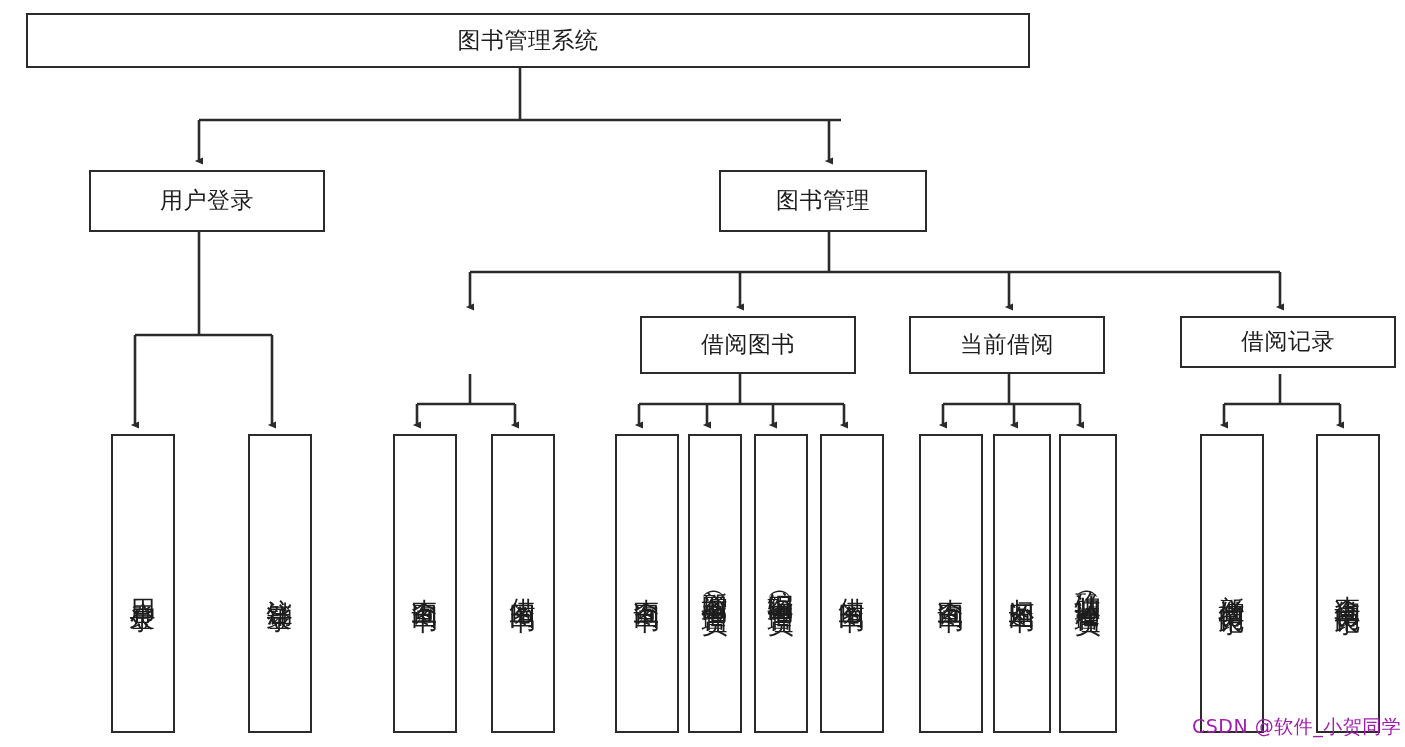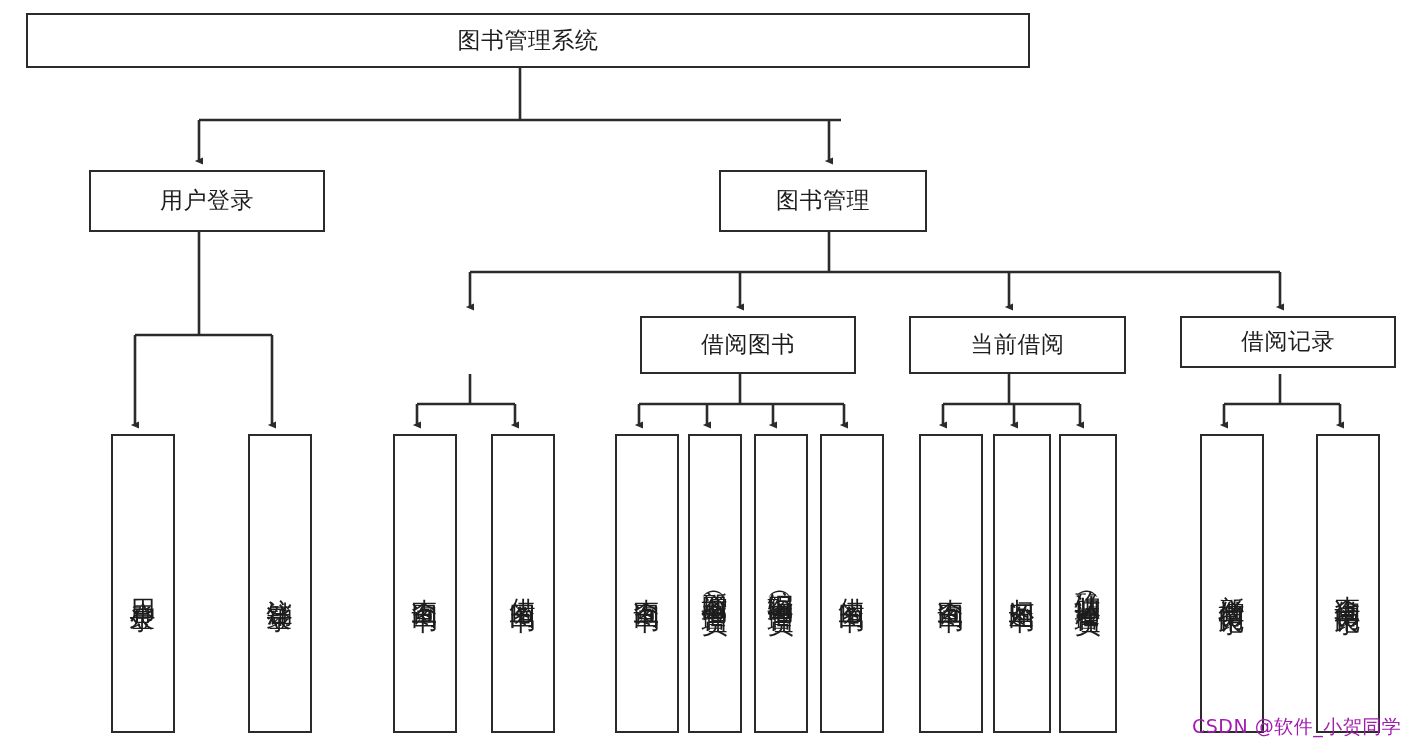--- a/index.html
+++ b/index.html
@@ -133,21 +133,21 @@
   <div class="node h" style="left:81px; top:170px; width:236px; height:62px;">
     <span class="label">用户登录</span>
   </div>
   <div class="node h" style="left:711px; top:170px; width:208px; height:62px;">
     <span class="label">图书管理</span>
   </div>
 
   <div class="node h" style="left:632px; top:316px; width:216px; height:58px;">
     <span class="label">借阅图书</span>
   </div>
-  <div class="node h" style="left:901px; top:316px; width:217px; height:58px;">
+  <div class="node h" style="left:901px; top:316px; width:196px; height:58px;">
     <span class="label">当前借阅</span>
   </div>
   <div class="node h" style="left:1172px; top:316px; width:216px; height:52px;">
     <span class="label">借阅记录</span>
   </div>
 
   <div class="node v" style="left:103px; top:434px; width:64px; height:299px;">
     <span class="label">用户登录</span>
   </div>
   <div class="node v" style="left:240px; top:434px; width:64px; height:299px;">

